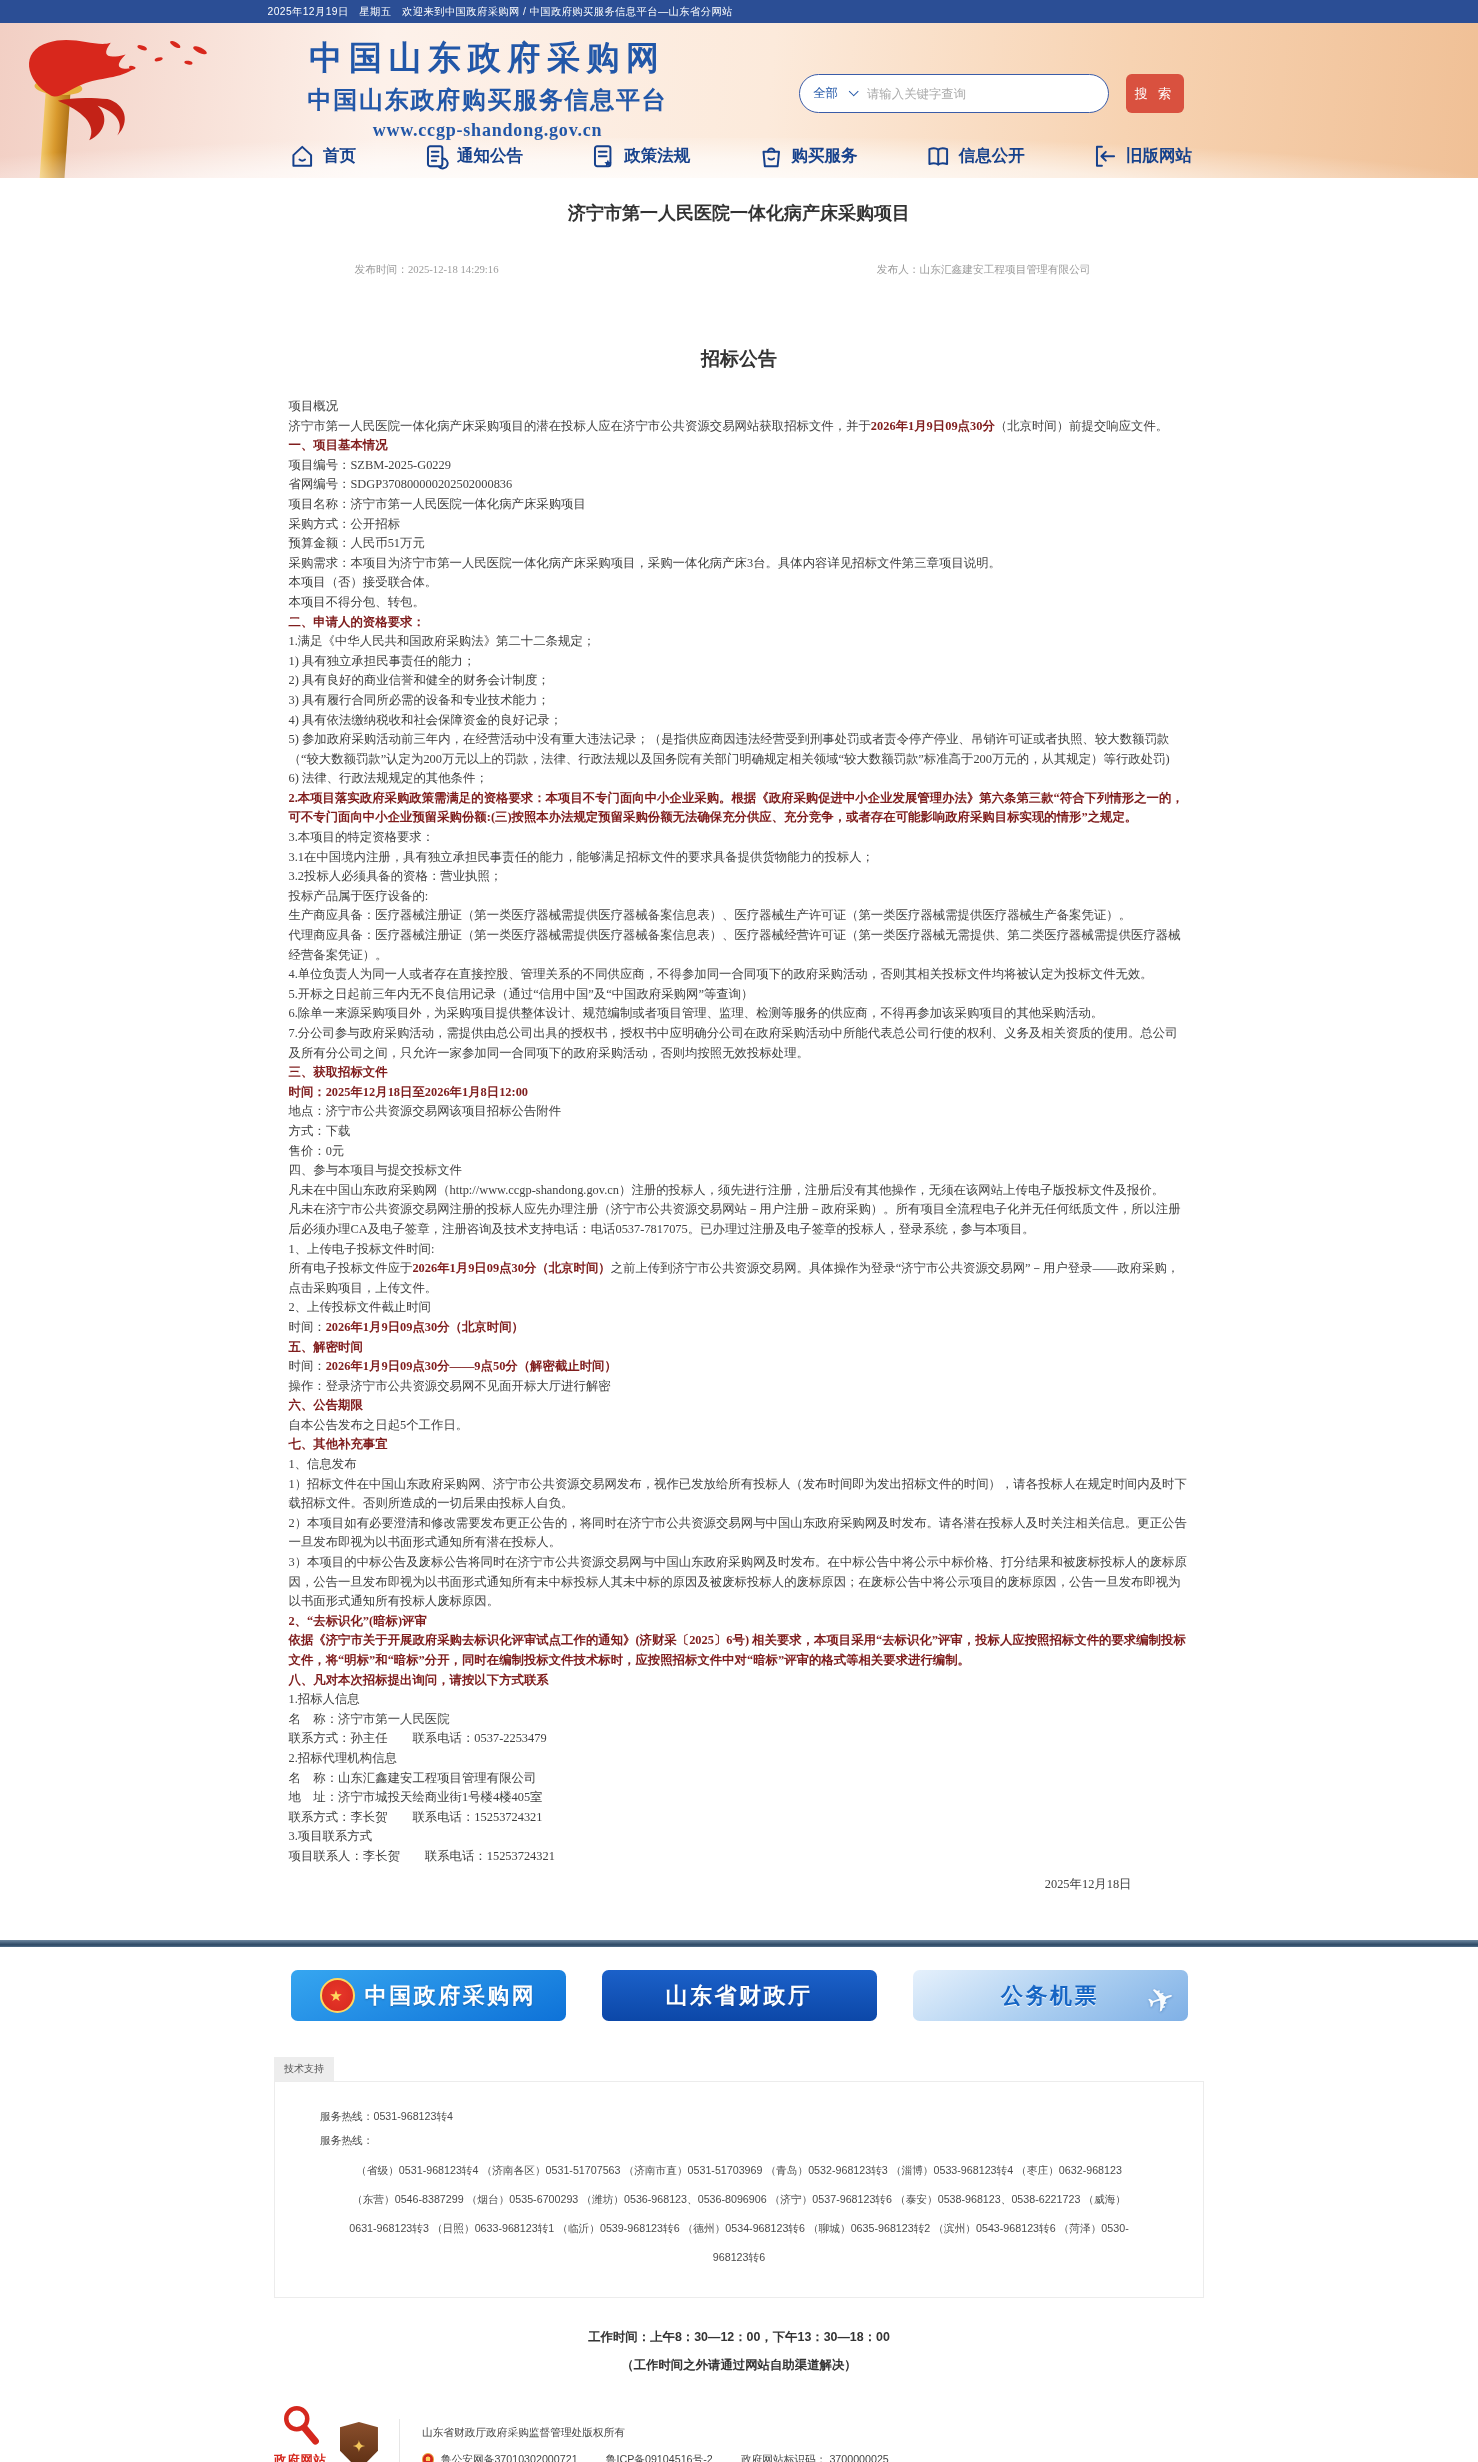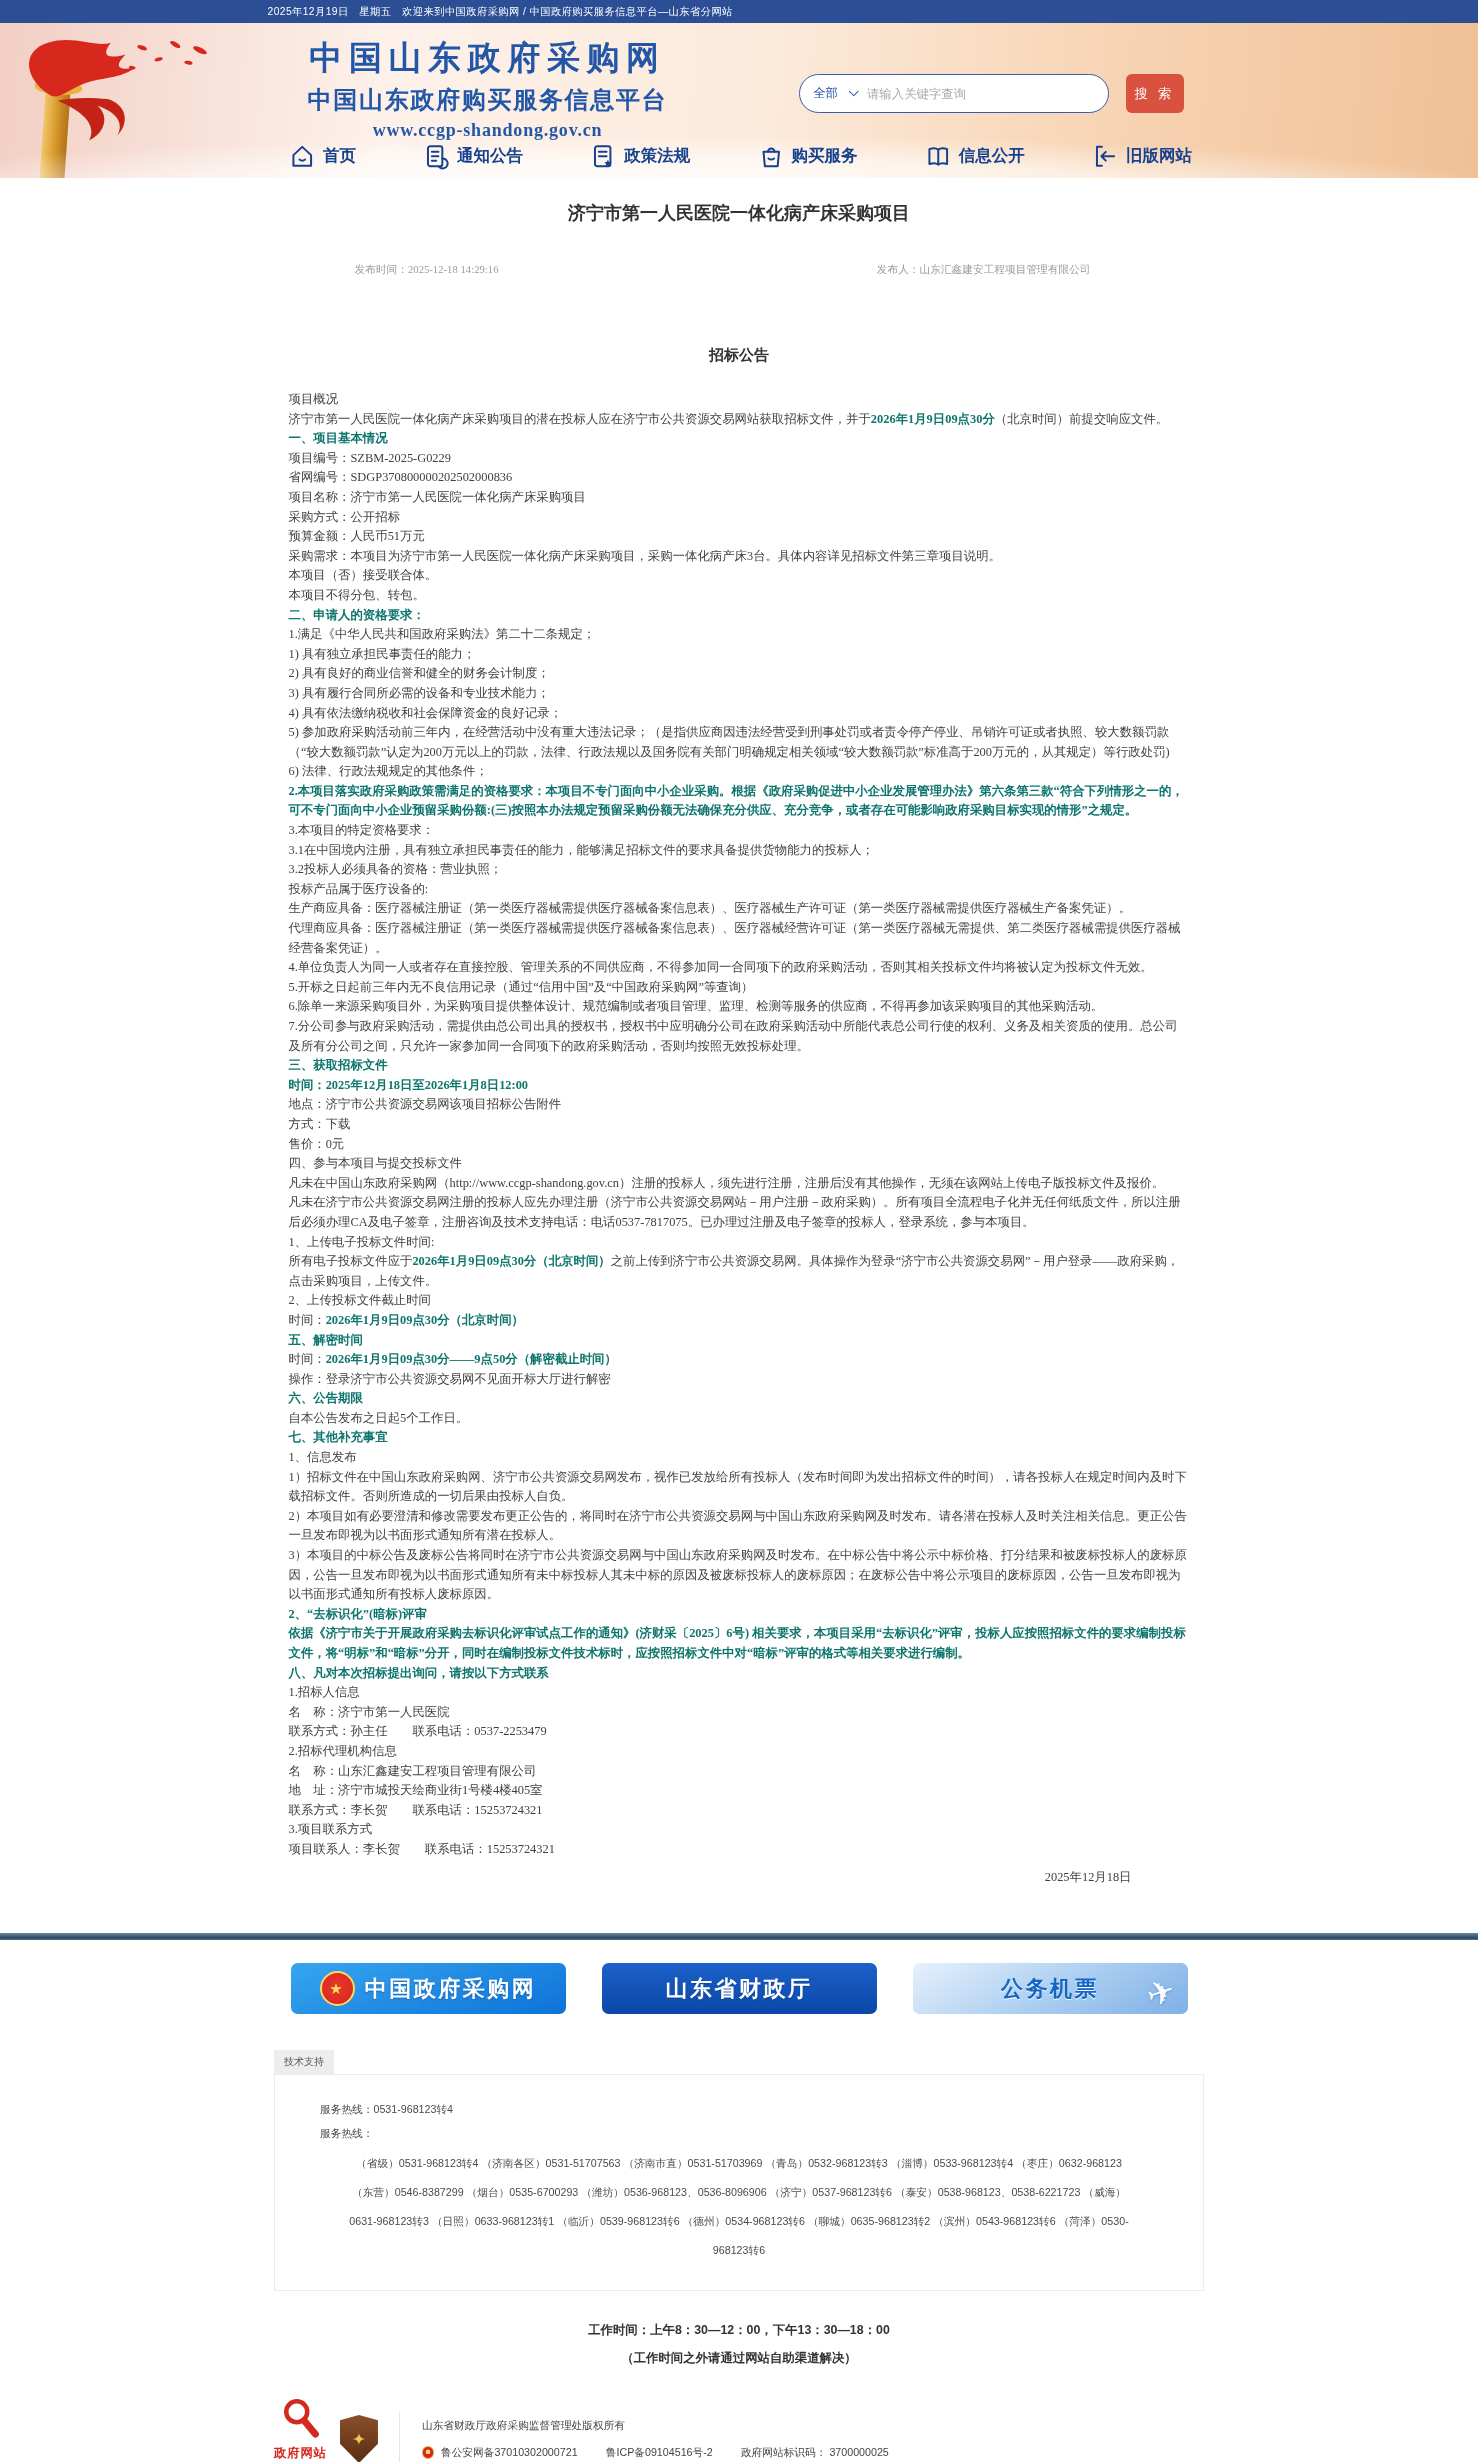--- a/index.html
+++ b/index.html
@@ -32,24 +32,24 @@
   .main-nav { position:absolute; left:289px; bottom:8.3px; width:903px; display:flex; justify-content:space-between; z-index:2; }
   .nav-item { display:flex; align-items:center; gap:7.4px; color:#16418c; font-size:16.5px; font-weight:bold; cursor:pointer; }
   .nav-item svg { display:block; }
 
   
   .article { width:901px; margin:8px auto;font-family:Liberation Serif, serif; }
   .article-title { margin-top:23px; text-align:center; font-size:18px; font-weight:bold; color:#333; }
   .meta-row { margin-top:38px; display:flex; font-size:10.7px; color:#9b9b9b; }
   .meta-time { margin-left:66px; }
   .meta-publisher { margin-left:auto; margin-right:99px; }
-  .notice-heading { margin-top:69px; text-align:center; font-size:15px; font-weight:bold; color:#333; }
+  .notice-heading { margin-top:69px; text-align:center; font-size:19px; font-weight:bold; color:#333; }
   .article-body { margin-top:25px; }
   .article-body p { font-size:12.4px; line-height:1.58; color:#3f3f3f; }
-  .article-body span.bold { font-weight:bold; color:#0f766e; }
+  .article-body span.bold { font-weight:bold; color:#7f1d1d; }
   .article-body p.al-right { text-align:right; padding-right:58px; margin-top:8.3px; }
 
   
   .footer-divider { margin-top:46px; height:6.6px; background:linear-gradient(#6d87a0,#2c4763 70%,#55718c); }
   .banner-row { margin-top:23px; display:flex; justify-content:center; gap:36px; }
   .banner { width:275px; height:51px; border-radius:6.6px; display:flex; align-items:center; justify-content:center;
     gap:10px; font-size:22px; font-weight:bold; color:#fff; letter-spacing:2.5px; cursor:pointer;
     text-shadow:0 0.8px 1.7px rgba(0,40,90,.35); }
   .banner-ccgp { background:linear-gradient(160deg,#36a6f0 0%,#0e72d8 100%); }
   .banner-finance { background:linear-gradient(180deg,#1b61c9,#0c47a8); }

